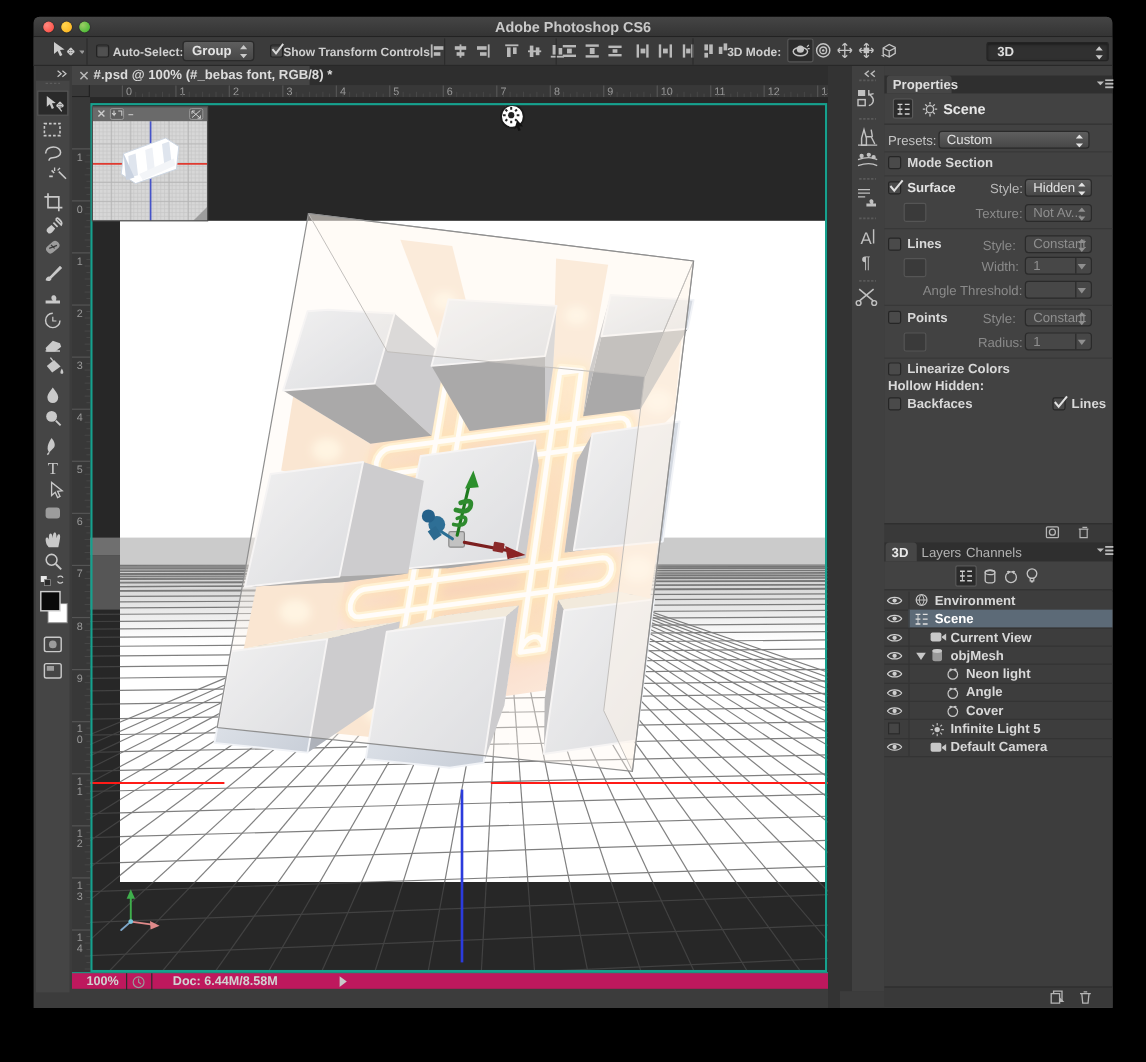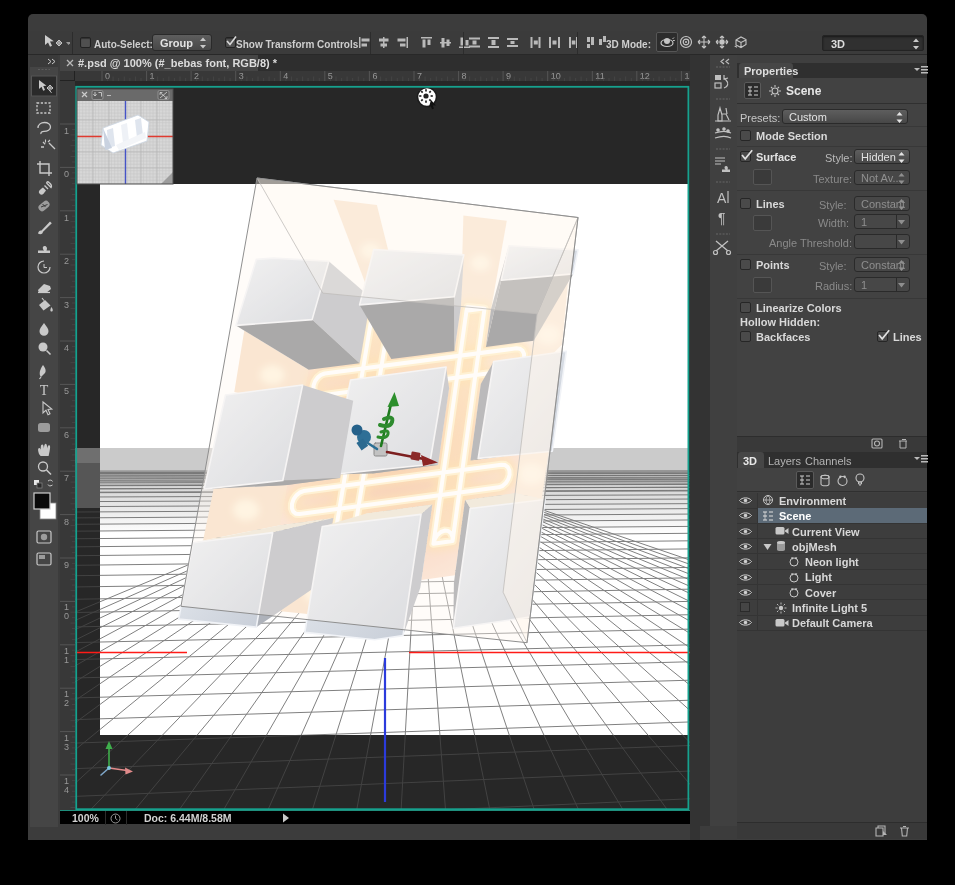--- a/index.html
+++ b/index.html
@@ -3,20 +3,26 @@
 *{margin:0;padding:0;box-sizing:border-box}
 body{width:955px;height:885px;background:#000;font-family:"Liberation Sans",sans-serif;position:relative;overflow:hidden}
 #win{position:absolute;left:28px;top:14px;width:899px;height:826px;background:#3c3c3c;border-radius:5px 5px 0 0}
 .t11{position:absolute;font-size:11px;line-height:15px;white-space:nowrap}
 .t11b{position:absolute;font-size:11px;line-height:15px;font-weight:bold;white-space:nowrap}
 .t12b{position:absolute;font-size:12px;line-height:15px;font-weight:bold;white-space:nowrap}
 .t10{position:absolute;font-size:10.5px;line-height:12px;font-weight:bold;white-space:nowrap}
 .tob{position:absolute;font-size:10px;line-height:13px;font-weight:bold;white-space:nowrap}
 </style></head><body>
 <div id="win">
+<div style="position:absolute;left:0;top:0;width:899px;height:17px;background:linear-gradient(#454545,#343434);border-radius:5px 5px 0 0;border-bottom:1px solid #222">
+<div style="position:absolute;left:8px;top:4px;width:9px;height:9px;border-radius:50%;background:radial-gradient(circle at 3px 3px,#ff8a80,#fc4239);box-shadow:0 0 1px #000"></div>
+<div style="position:absolute;left:23px;top:4px;width:9px;height:9px;border-radius:50%;background:radial-gradient(circle at 3px 3px,#ffd54f,#fcaf17);box-shadow:0 0 1px #000"></div>
+<div style="position:absolute;left:38px;top:4px;width:9px;height:9px;border-radius:50%;background:radial-gradient(circle at 3px 3px,#9ccc65,#35b52a);box-shadow:0 0 1px #000"></div>
+<div style="position:absolute;left:0;right:0;top:2px;text-align:center;font-size:12px;font-weight:bold;color:#c9c9c9">Adobe Photoshop CS6</div>
+</div>
 <div style="position:absolute;left:0;top:17px;width:899px;height:24px;background:#3b3b3b;border-bottom:1px solid #282828">
       <svg width="30" height="20" style="position:absolute;left:12px;top:2px">
         <path d="M5,2 l0,10 3,-2.6 2,4.4 2,-1 -2,-4.2 3.8,-0.4 Z" fill="#cccccc"></path>
         <path d="M19,7 v6 M16,10 h6 M19,7 l-1.7,2 M19,7 l1.7,2 M19,13 l-1.7,-2 M19,13 l1.7,-2 M16,10 l2,-1.7 M16,10 l2,1.7 M22,10 l-2,-1.7 M22,10 l-2,1.7" stroke="#cccccc" stroke-width="1" fill="none"></path>
         <path d="M26,9 l2.5,3 2.5,-3 Z" fill="#999"></path>
       </svg>
       <div style="position:absolute;left:44px;top:1px;width:1px;height:22px;background:#2c2c2c"></div>
       <div style="position:absolute;left:52px;top:6px;width:11px;height:11px;background:#505050;border:1px solid #222;border-radius:2px;box-shadow:inset 0 1px 1px rgba(0,0,0,.4)"></div>
       <div class="tob" style="left:66px;top:7px;color:#cfcfcf">Auto-Select:</div>
       <div style="position:absolute;left:124px;top:3px;width:60px;height:17px;background:linear-gradient(#5e5e5e,#474747);border:1px solid #2a2a2a;border-radius:3px">
@@ -876,21 +882,21 @@
 <rect x="92" y="90.5" width="11" height="9" rx="1.5" fill="#5e5e5e" stroke="#9a9a9a" stroke-width="0.8"></rect>
 <path d="M95,92 v4 l-1.6,-1.8 M95,96 l1.6,-1.8 M98.5,92.5 h3 v4" stroke="#cfcfcf" stroke-width="0.9" fill="none"></path>
 <path d="M107,95.5 h4" stroke="#bbbbbb" stroke-width="1"></path>
 <rect x="158" y="90.5" width="11" height="9" rx="1.5" fill="#5e5e5e" stroke="#9a9a9a" stroke-width="0.8"></rect>
 <path d="M160,98 l7,-6 M160,92.5 l7,6 M160,92.5 h2.4 M160,92.5 v2.4 M167,98.5 h-2.4 M167,98.5 v-2.4" stroke="#d5d5d5" stroke-width="0.8"></path>
 <polygon points="173,184 161,184 173,172" fill="#9d9d9d"></polygon>
 <rect x="77" y="89" width="96" height="95" fill="none" stroke="#4d4d4d" stroke-width="1"></rect>
 </g>
 </g>
 </svg>
-<div style="position:absolute;left:32px;top:796px;width:630px;height:14px;background:#000000;border-top:1px solid #1f8f7d">
+<div style="position:absolute;left:32px;top:796px;width:630px;height:14px;background:#be185d;border-top:1px solid #1f8f7d">
       <div class="t10" style="left:12px;top:1px;color:#d2d2d2">100%</div>
       <div style="position:absolute;left:45px;top:0;width:1px;height:14px;background:#2c2c2c"></div>
       <svg width="11" height="11" style="position:absolute;left:50px;top:1.5px">
         <circle cx="5.5" cy="5.5" r="4.5" fill="none" stroke="#9a9a9a" stroke-width="1"></circle>
         <path d="M5.5,2.5 v3 l2,1.5" stroke="#9a9a9a" stroke-width="1" fill="none"></path>
       </svg>
       <div style="position:absolute;left:66px;top:0;width:1px;height:14px;background:#2c2c2c"></div>
       <div class="t10" style="left:84px;top:1px;color:#d2d2d2">Doc: 6.44M/8.58M</div>
       <svg width="8" height="10" style="position:absolute;left:222px;top:2px">
         <path d="M1,0.5 l6,4.5 -6,4.5 Z" fill="#c9c9c9"></path>
@@ -1146,21 +1152,21 @@
     <div style="position:absolute;left:709px;top:570px;width:190px;height:1px;background:#343434"></div>
     <svg width="13" height="9" style="position:absolute;left:711px;top:558.5px">
       <path d="M0.5,4.5 C3,1 10,1 12.5,4.5 C10,8 3,8 0.5,4.5 Z" fill="none" stroke="#cfcfcf" stroke-width="1"></path>
       <circle cx="6.5" cy="4.5" r="1.8" fill="#cfcfcf"></circle>
     </svg>
     <div style="position:absolute;left:729px;top:556px;width:1px;height:15px;background:#343434"></div>
     <svg width="12" height="11" style="position:absolute;left:760px;top:558px">
       <circle cx="6" cy="6" r="4" fill="none" stroke="#c8c8c8" stroke-width="1"></circle>
       <path d="M3,1.5 a2.8,2.8 0 0,1 2.6,0 l-1.3,2.2 Z M6.7,1.5 a2.8,2.8 0 0,1 2.6,0 l-1.3,2.2 Z" fill="#c8c8c8"></path>
     </svg>
-    <div class="t11b" style="left:777px;top:556px;color:#d8d8d8">Light</div>
+    <div class="t11b" style="left:777px;top:556px;color:#d8d8d8">Angle</div>
     <div style="position:absolute;left:709px;top:585px;width:190px;height:1px;background:#343434"></div>
     <svg width="13" height="9" style="position:absolute;left:711px;top:573.8px">
       <path d="M0.5,4.5 C3,1 10,1 12.5,4.5 C10,8 3,8 0.5,4.5 Z" fill="none" stroke="#cfcfcf" stroke-width="1"></path>
       <circle cx="6.5" cy="4.5" r="1.8" fill="#cfcfcf"></circle>
     </svg>
     <div style="position:absolute;left:729px;top:571px;width:1px;height:15px;background:#343434"></div>
     <svg width="12" height="11" style="position:absolute;left:760px;top:573px">
       <circle cx="6" cy="6" r="4" fill="none" stroke="#c8c8c8" stroke-width="1"></circle>
       <path d="M3,1.5 a2.8,2.8 0 0,1 2.6,0 l-1.3,2.2 Z M6.7,1.5 a2.8,2.8 0 0,1 2.6,0 l-1.3,2.2 Z" fill="#c8c8c8"></path>
     </svg>

